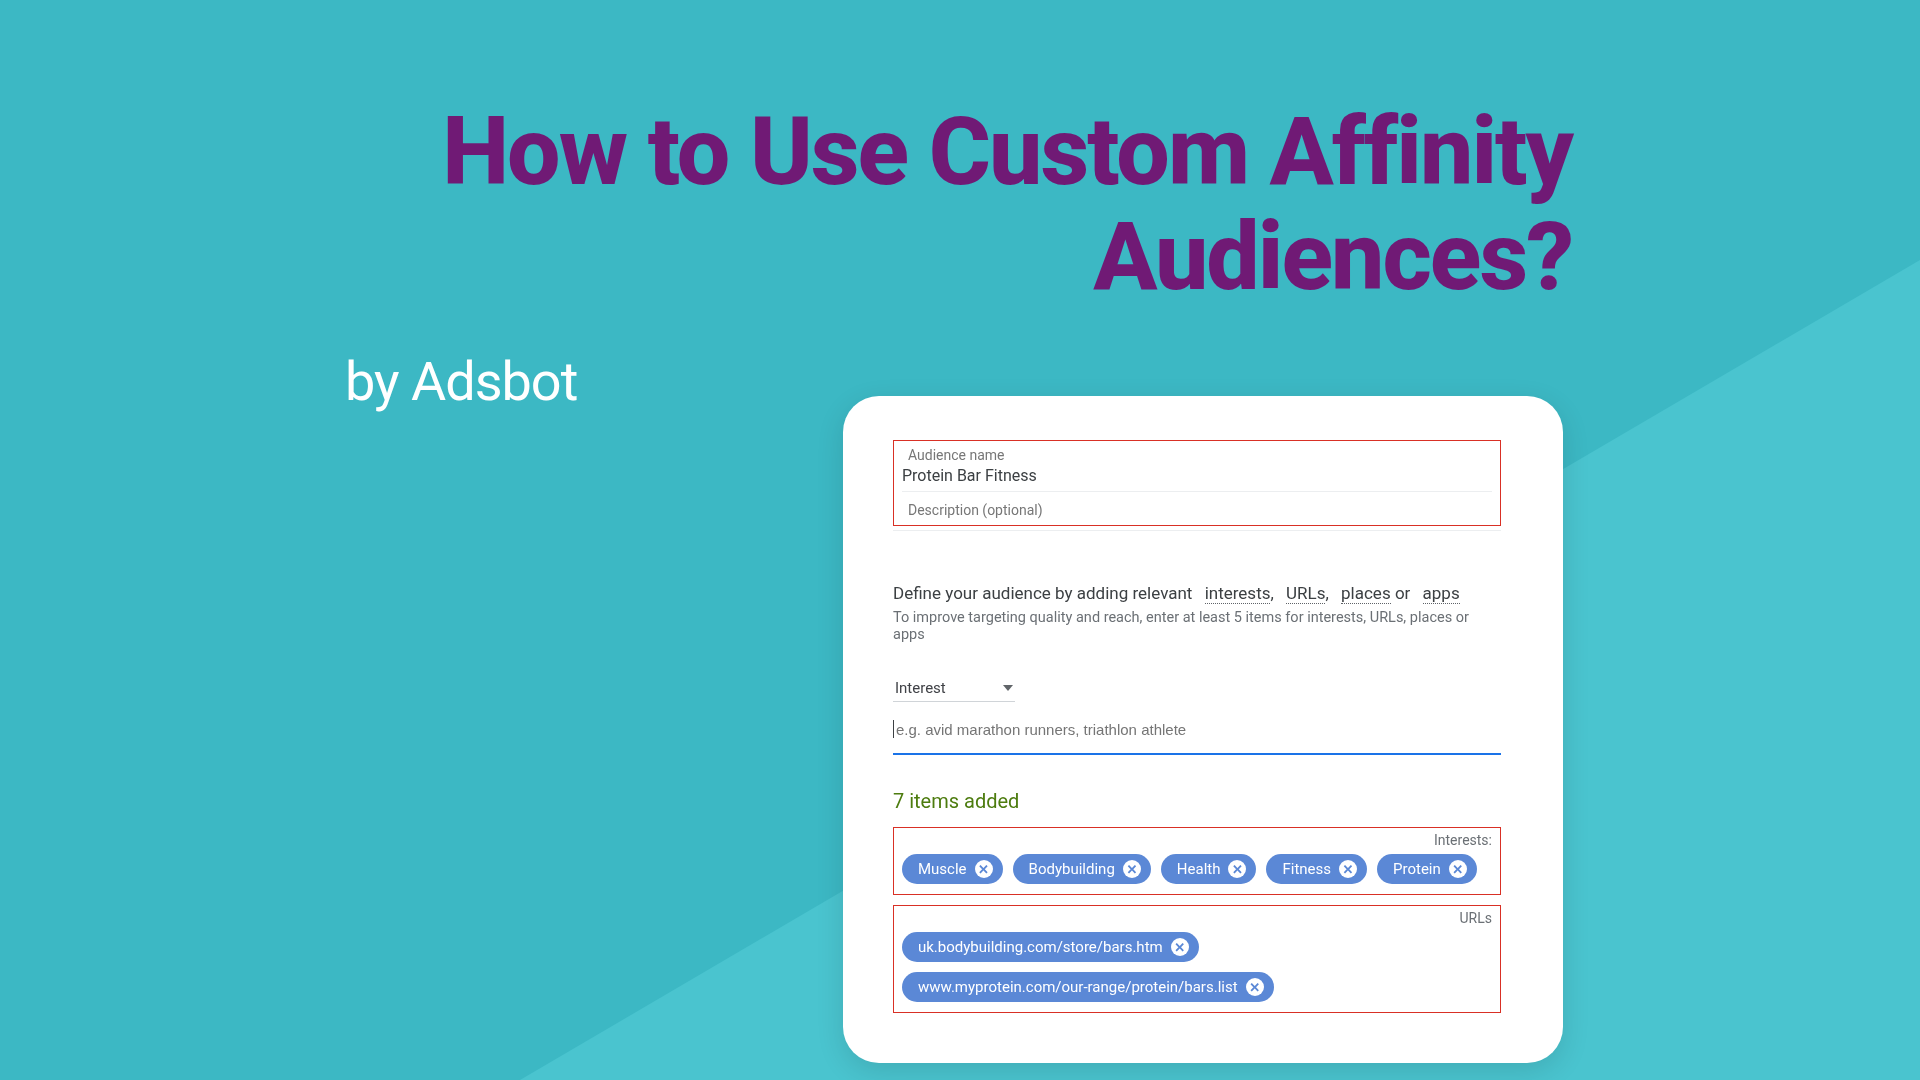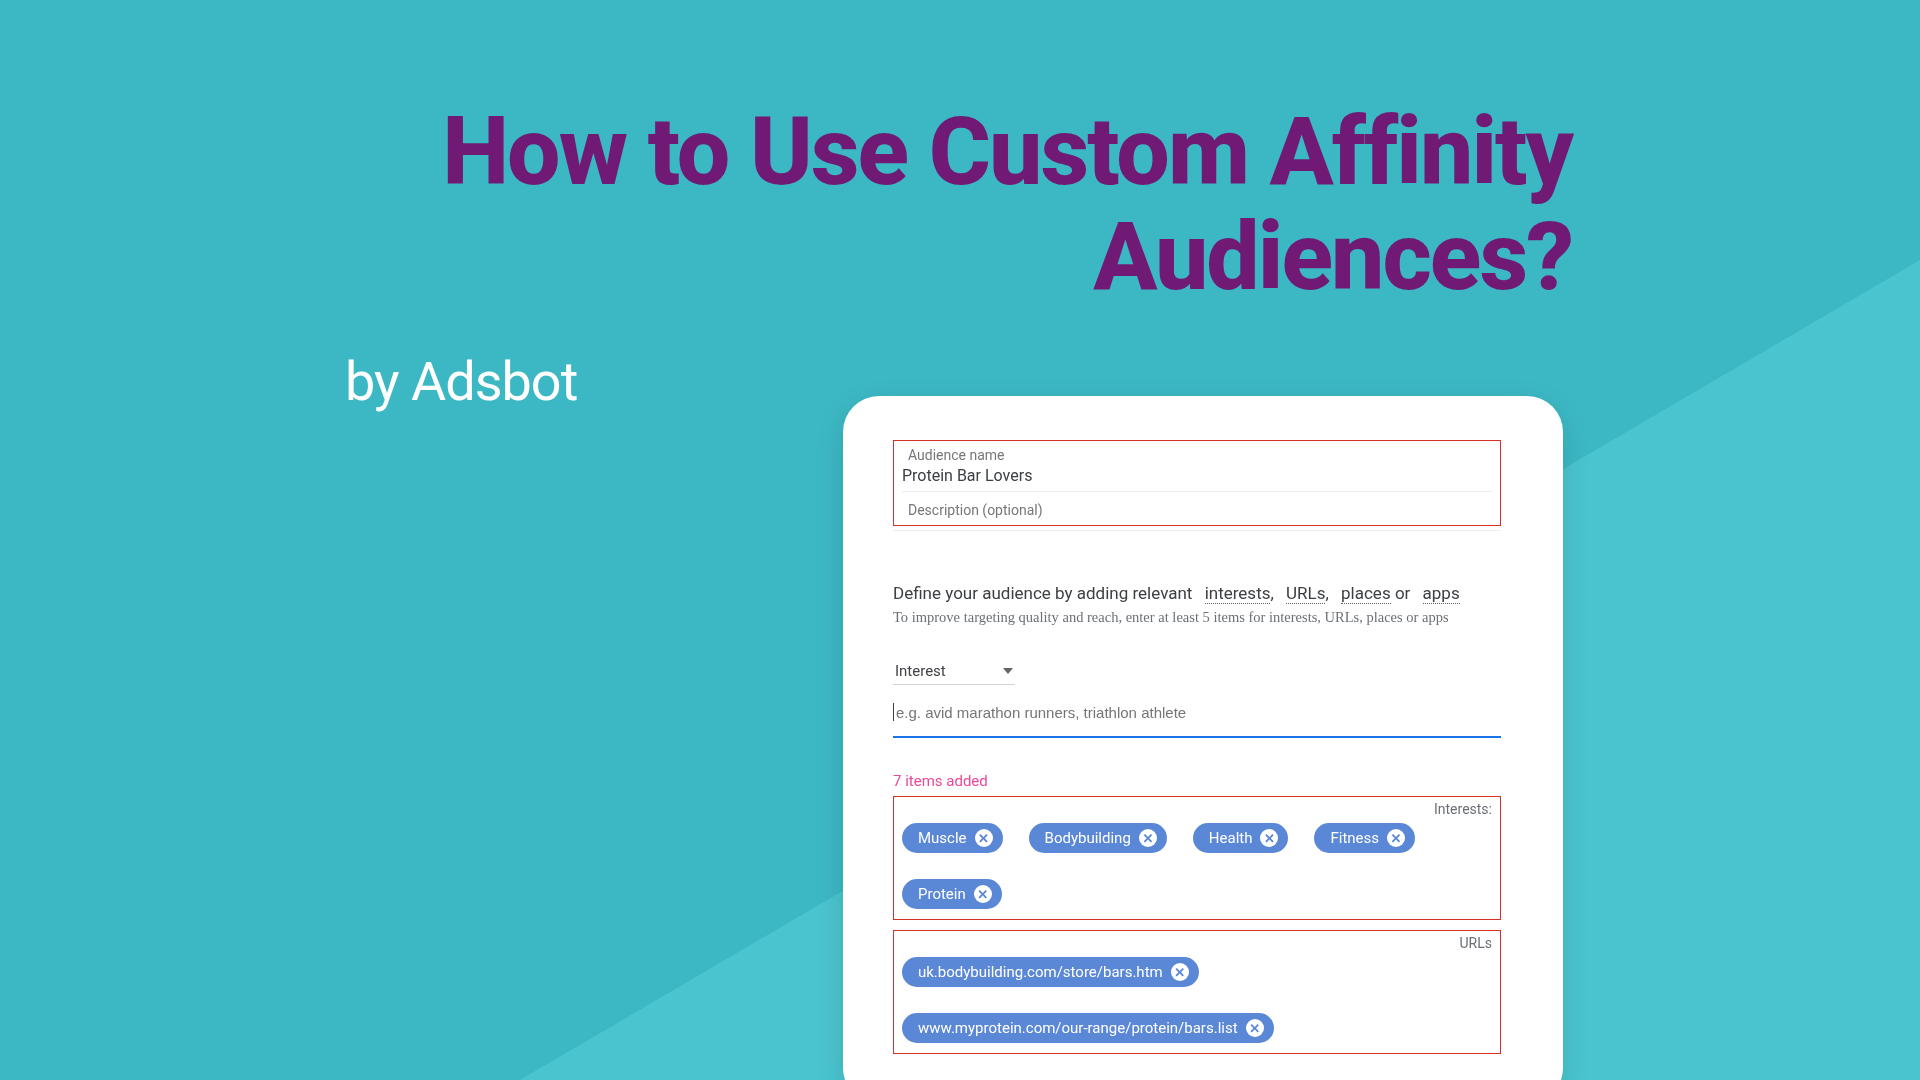--- a/index.html
+++ b/index.html
@@ -77,21 +77,20 @@
 .define-line {
   color: #3c4043;
   font-size: 17px;
   font-weight: 400;
 }
 .define-line .u { border-bottom: 1px dotted #5f6368; margin-left: 8px; }
 .sub-line {
   color: #6b7075;
   font-size: 14.5px;
   margin-top: 6px;
-  font-family: Liberation Serif, serif;
 }
 .row-select {
   display: flex;
   align-items: stretch;
   margin-top: 32px;
   gap: 18px;
   flex-direction: column;
 }
 .sel {
   width: 122px;
@@ -115,38 +114,38 @@
 .interest-input-wrap .cursor {
   width: 1px; height: 18px; background: #3c4043; margin-right: 2px;
 }
 .interest-input {
   border: none; outline: none;
   font-size: 15px; color: #9aa0a6;
   width: 100%;
   background: transparent;
 }
 .items-added {
-  color: #ec4899;
-  font-size: 15px;
+  color: #4d7c0f;
+  font-size: 20px;
   margin-top: 34px;
-  margin-bottom: 6px;
+  margin-bottom: 14px;
 }
 .group-box {
   border: 1px solid #d93025;
   padding: 4px 8px 10px 8px;
   margin-bottom: 10px;
 }
 .group-label {
   color: #6b7075;
   font-size: 14px;
   margin-bottom: 6px;
   text-align: right;
 }
 .chip-row {
-  display: flex; flex-wrap: wrap; gap: 26px;
+  display: flex; flex-wrap: wrap; gap: 10px;
 }
 .chip {
   display: inline-flex; align-items: center;
   background: #5b88d6;
   color: #ffffff;
   font-size: 15px;
   padding: 6px 10px 6px 16px;
   border-radius: 999px;
   gap: 8px;
 }
@@ -166,21 +165,21 @@
 <div class="bg-layer"></div>
 <div class="bg-triangle"></div>
 
 <h1 class="page-title">How to Use Custom Affinity Audiences?</h1>
 <div class="by-line">by Adsbot</div>
 
 <div class="card">
 
   <div class="redbox">
     <div class="field-label">Audience name</div>
-    <div class="field-value">Protein Bar Lovers</div>
+    <div class="field-value">Protein Bar Fitness</div>
     <div class="inner-div"></div>
     <div class="field-label">Description (optional)</div>
   </div>
   <div class="divider"></div>
 
   <div class="gap"></div>
 
   <div class="define-line">
     <span>Define your audience by adding relevant </span><span class="u">interests</span><span>, </span><span class="u">URLs</span><span>, </span><span class="u">places</span><span> or </span><span class="u">apps</span>
   </div>

